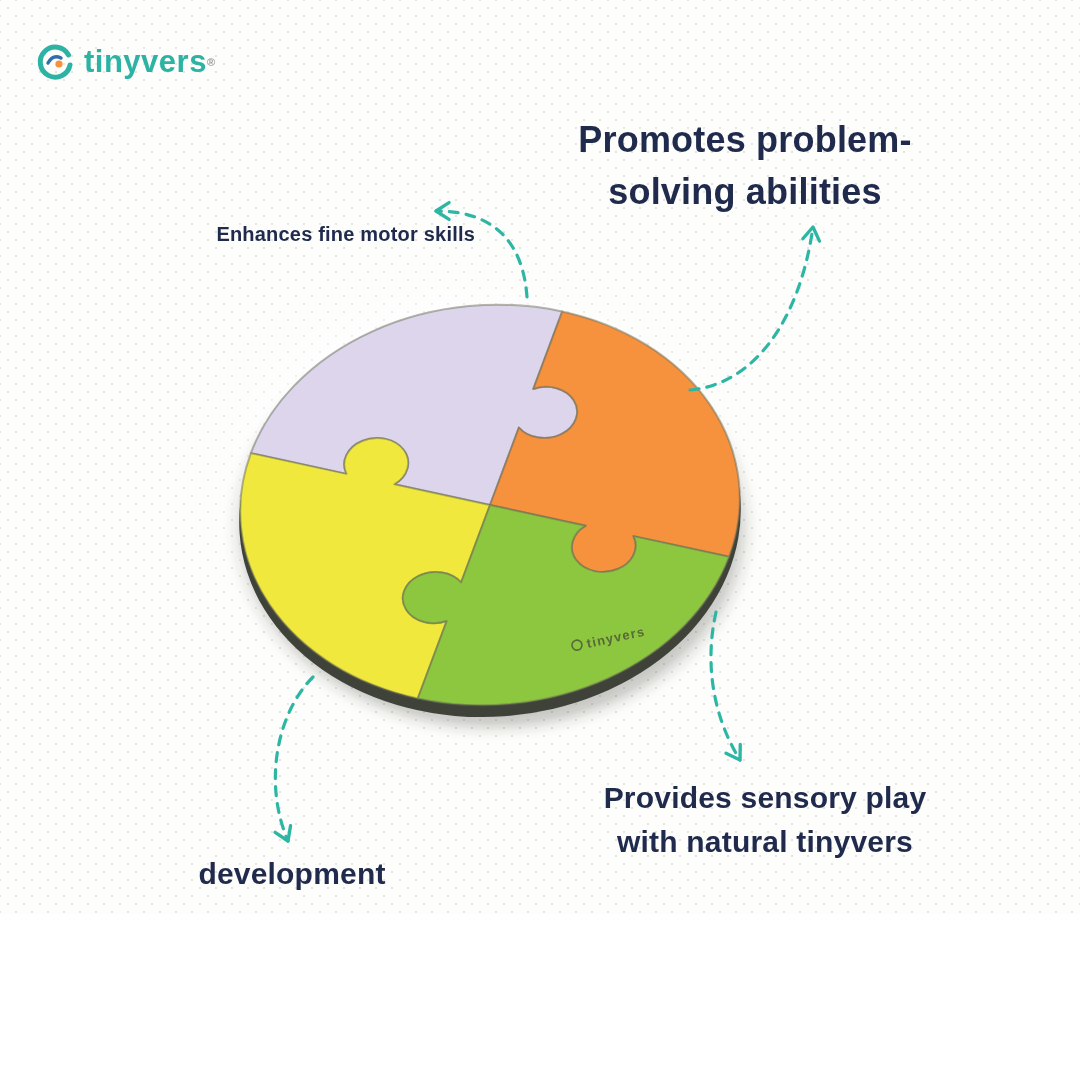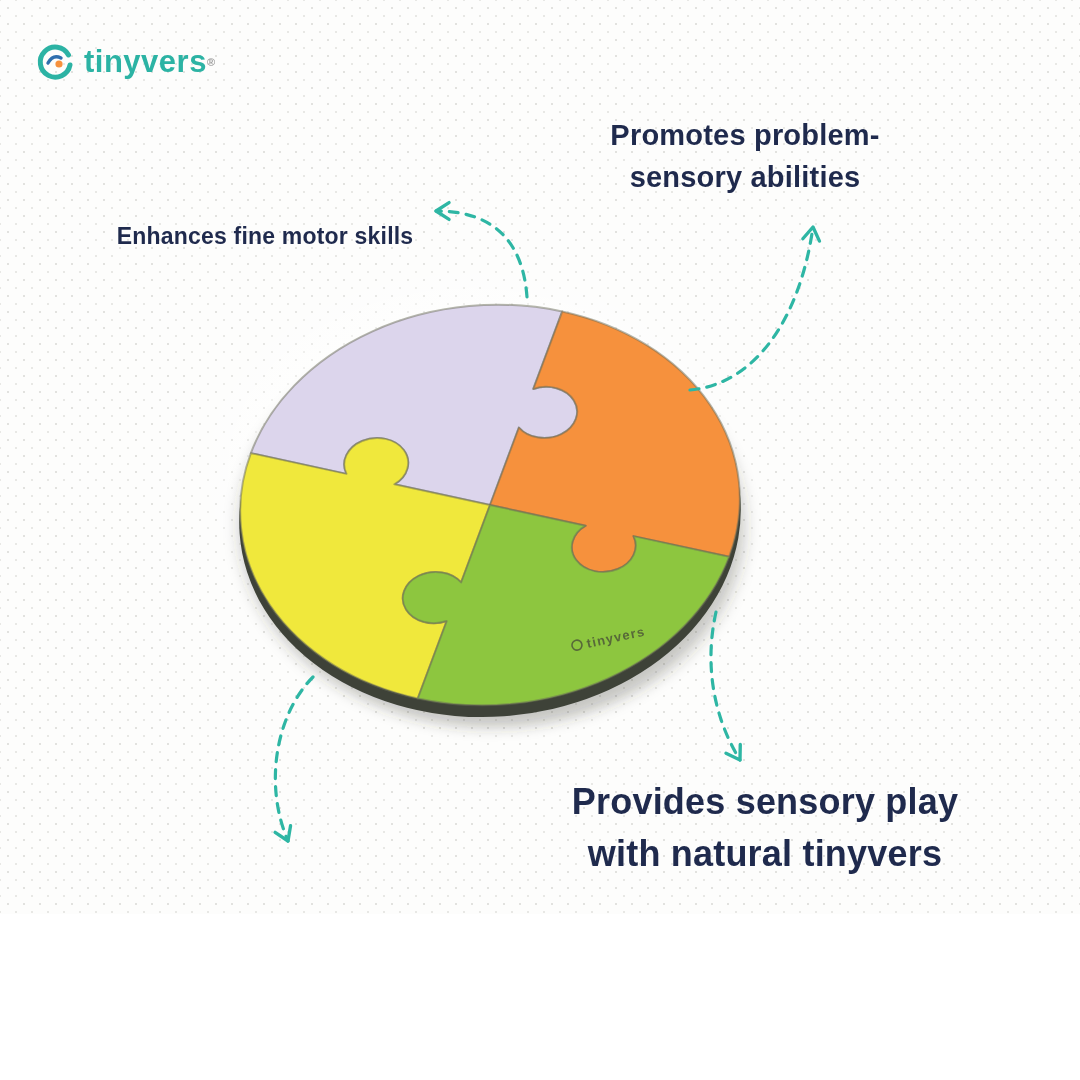--- a/index.html
+++ b/index.html
@@ -60,23 +60,23 @@
   .imprint-dot { fill: none; stroke: #4e5838; stroke-width: 1.6; opacity: 0.85; }
 
   .callout {
     position: absolute;
     font-weight: 700;
     color: var(--text);
     text-align: center;
     line-height: 1.45;
     letter-spacing: 0.2px;
   }
-  .c-fine-motor { left: 55px;  top: 220px; width: 420px; font-size: 23px; }
-  .c-problem    { left: 540px; top: 114px; width: 410px; font-size: 29px; }
-  .c-sensory    { left: 550px; top: 776px; width: 430px; font-size: 36px; }
+  .c-fine-motor { left: 55px;  top: 220px; width: 420px; font-size: 20px; text-align: right; }
+  .c-problem    { left: 540px; top: 114px; width: 410px; font-size: 36px; }
+  .c-sensory    { left: 550px; top: 776px; width: 430px; font-size: 30px; }
   .c-cognitive  { left: 82px;  top: 852px; width: 420px; font-size: 30px; }
 </style>
 </head>
 <body>
 
 <div class="canvas">
 
   <div class="vignette"></div>
 
   <div class="logo">
@@ -125,24 +125,25 @@
     <path class="arrow" d="M 716 612 C 704 666 714 718 740 760" marker-end="url(#arrowhead)"></path>
     <path class="arrow" d="M 313 677 C 277 713 263 783 288 841" marker-end="url(#arrowhead)"></path>
   </svg>
 
   <div class="callout c-fine-motor">
     <div>Enhances fine motor skills</div>
   </div>
 
   <div class="callout c-problem">
     <div>Promotes problem-</div>
-    <div>sensory abilities</div>
+    <div>solving abilities</div>
   </div>
 
   <div class="callout c-sensory">
     <div>Provides sensory play</div>
     <div>with natural tinyvers</div>
   </div>
 
   <div class="callout c-cognitive">
+    <div>development</div>
   </div>
 
 </div>
 
 </body></html>

